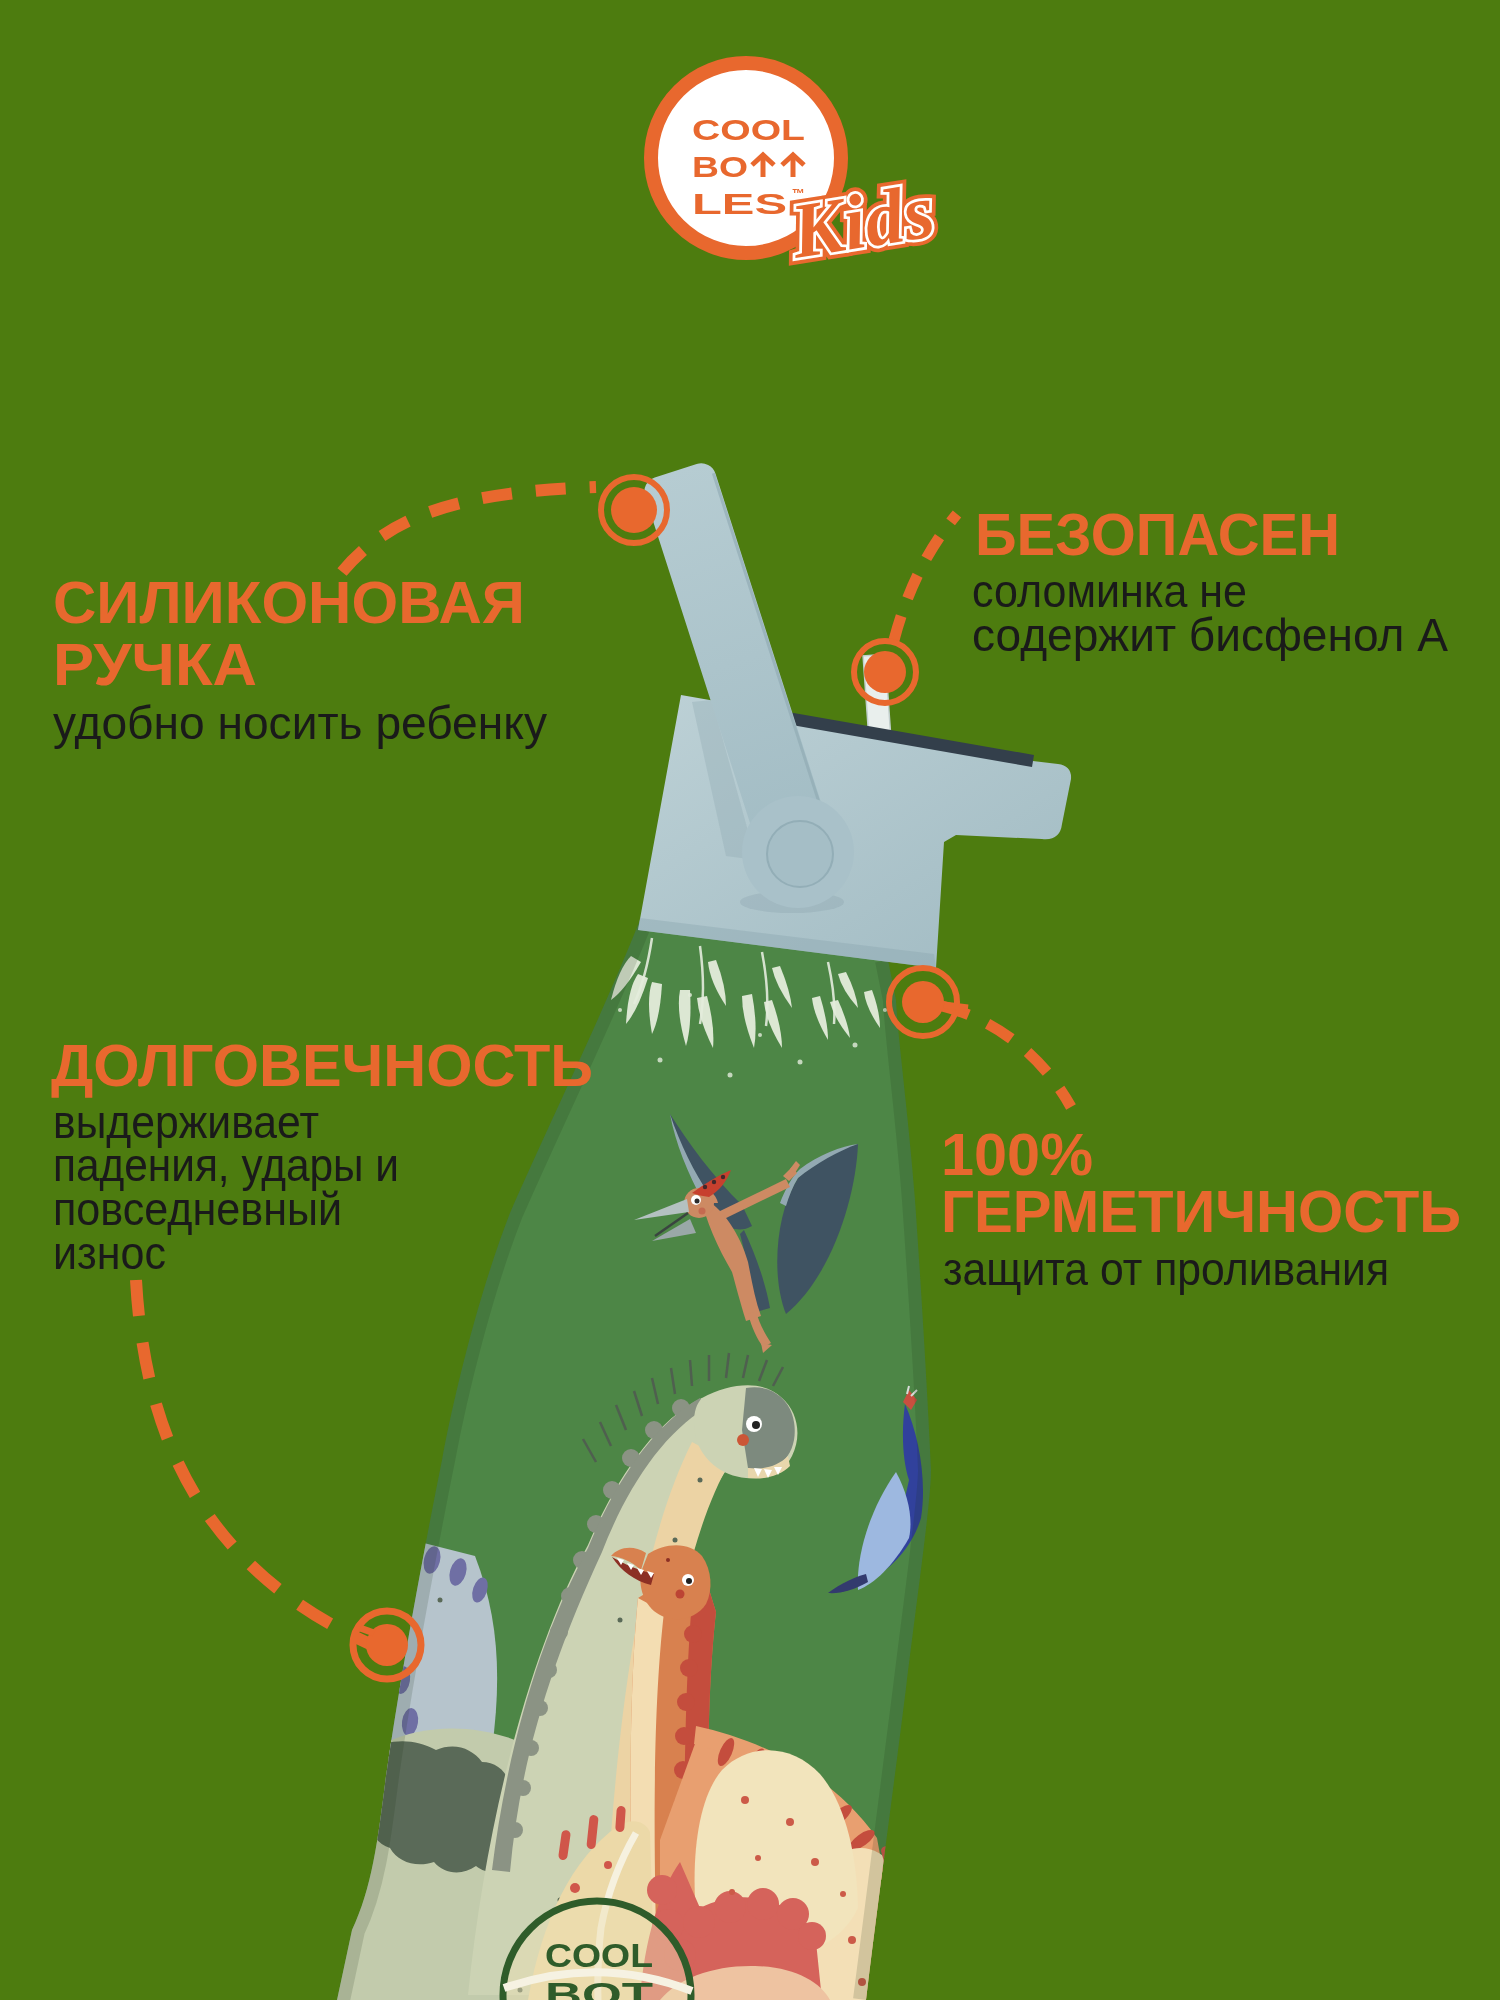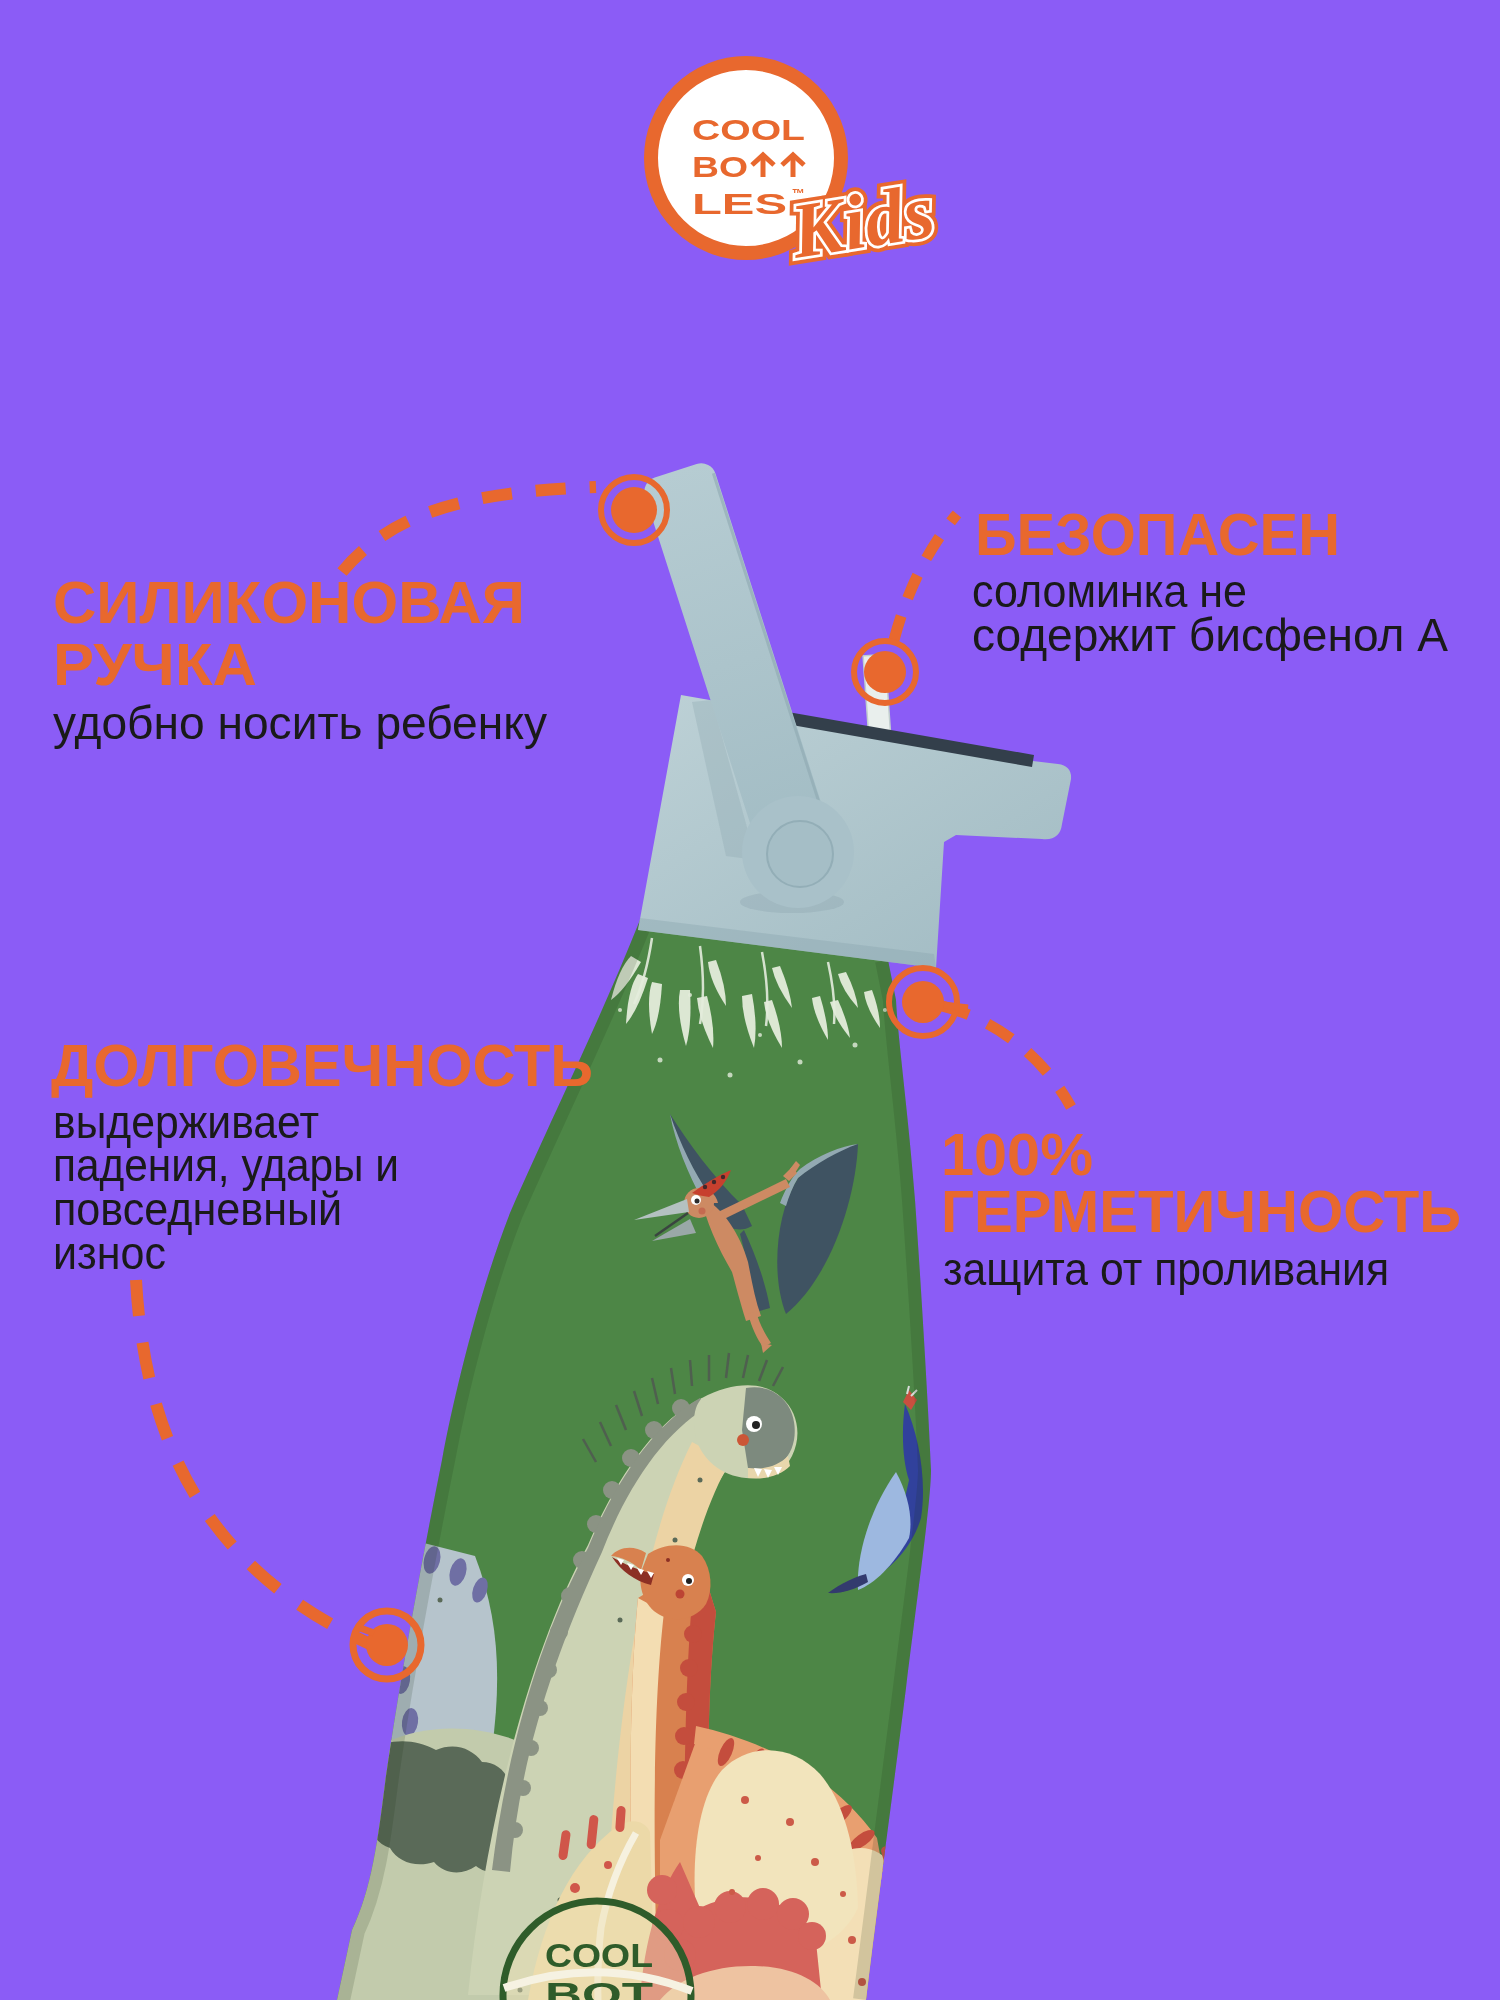--- a/index.html
+++ b/index.html
@@ -1,16 +1,16 @@
 <!DOCTYPE html>
 <html><head>
 <meta charset="utf-8">
 <style>
 html,body{margin:0;padding:0;background:#fff;}
-#page{position:relative;width:1500px;height:2000px;background:#8b5cf6;overflow:hidden;font-family:"Liberation Sans",sans-serif;}
+#page{position:relative;width:1500px;height:2000px;background:#4d7c0f;overflow:hidden;font-family:"Liberation Sans",sans-serif;}
 </style>
 </head>
 <body>
 <div id="page">
 <svg width="1500" height="2000" viewBox="0 0 1500 2000">
 <defs>
   <clipPath id="bottleClip">
     <path d="M 640,920
       C 600,1020 560,1100 510,1213
       C 480,1290 455,1390 442,1460

